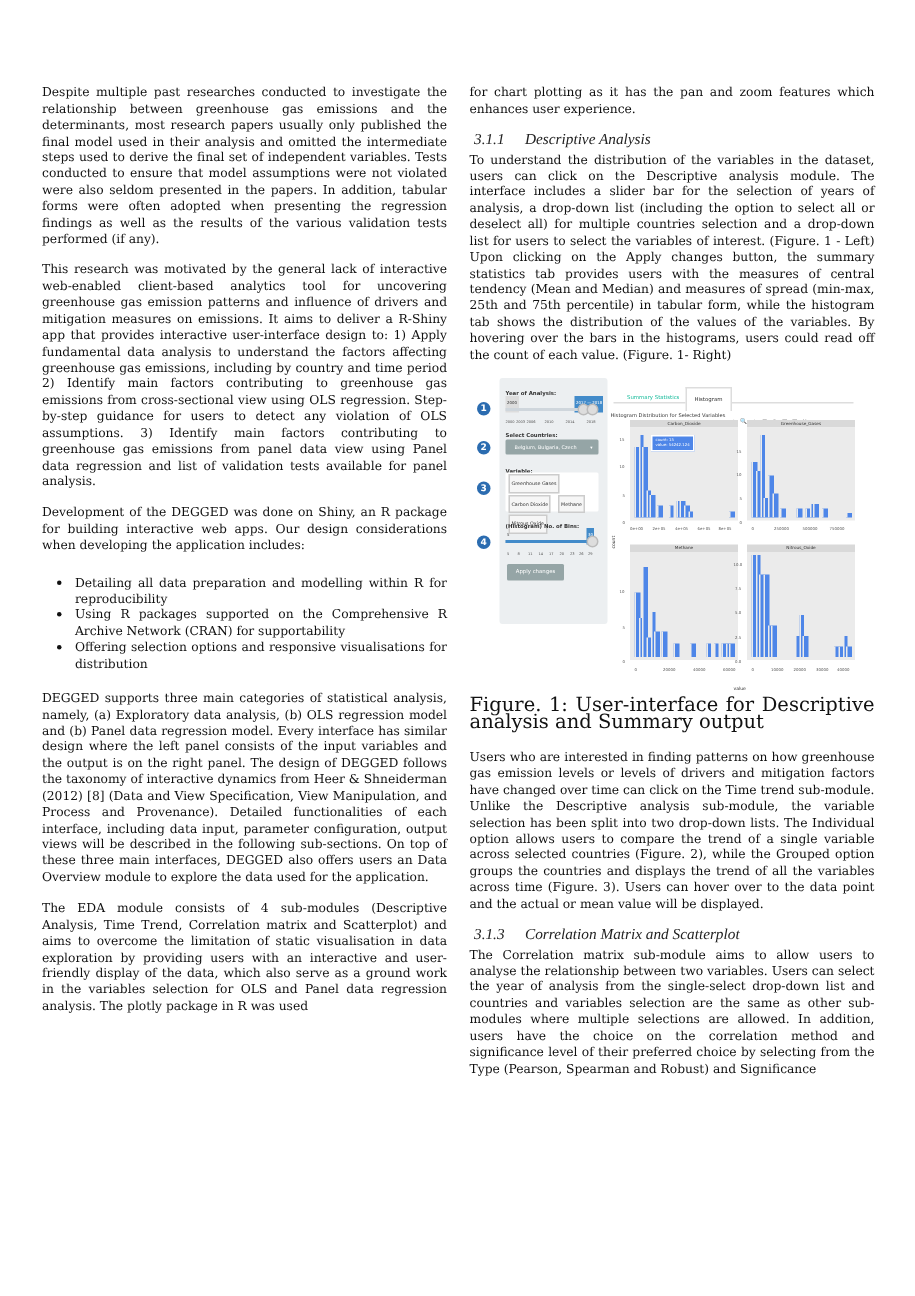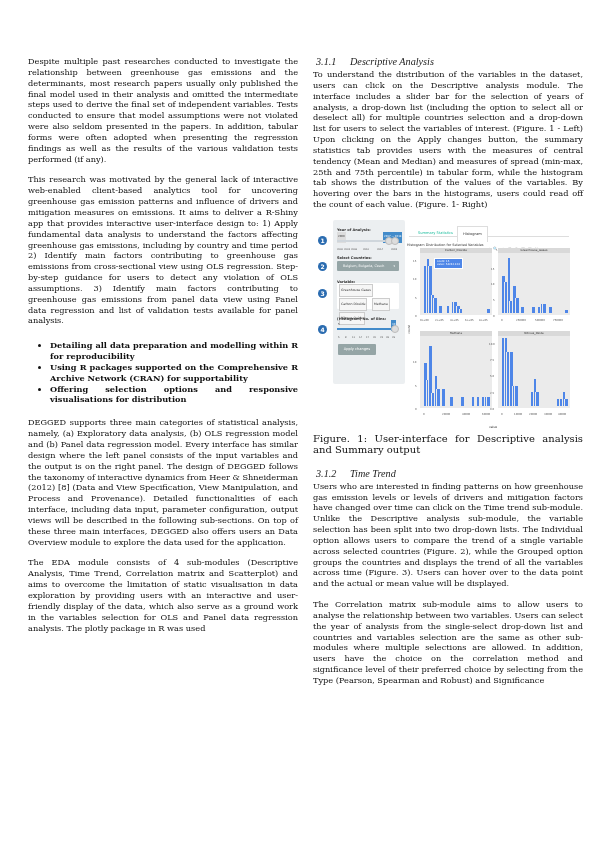--- a/index.html
+++ b/index.html
@@ -11,23 +11,23 @@
   .col-right { left: 313px; width: 270px; }
   p { margin: 0 0 10px 0; }
   h2 { font-family: "Liberation Serif", serif; font-size: 12.5px; font-weight: bold; margin: 6px 0 1px 0;
        line-height: 14px; color: #111; }
   h2 .num { display: inline-block; width: 22px; }
   h3 { font-family: "Liberation Serif", serif; font-size: 11.2px; font-weight: bold; margin: 5px 0 1px 0; line-height: 13px; }
   h3 .num { display: inline-block; width: 28px; }
   h4 { font-family: "Liberation Serif", serif; font-style: italic; font-weight: normal; font-size: 10.2px;
        margin: 0 0 1px 0; line-height: 12px; color: #222; }
   h4 .num { display: inline-block; width: 34px; padding-left: 3px; }
-  ul { margin: 14px 0 12px 0; padding-left: 22px; font-weight: bold; }
+  ul { margin: 14px 0 12px 0; padding-left: 22px; }
   li { margin: 0; }
-  .caption { font-size: 10px; line-height: 10.85px; margin-top: 6px; margin-bottom: 12px; }
+  .caption { font-size: 13px; line-height: 10.85px; margin-top: 6px; margin-bottom: 12px; }
 
   
   .figure { position: relative; width: 270px; height: 212px; margin: 6px 0 0 0; font-family: "DejaVu Sans", sans-serif; }
   .sidebar { position: absolute; left: 20px; top: 4px; width: 72px; height: 164px; background: #eceff1; border-radius: 2px; }
   .sb-label { position: absolute; left: 4px; font-size: 3.6px; font-weight: bold; color: #333; }
   .badge { position: absolute; left: -15px; width: 9px; height: 9px; border-radius: 50%; background: #2b6cb0;
            color: #fff; font-size: 6px; line-height: 9px; text-align: center; font-weight: bold; }
   .slider-track { position: absolute; left: 4px; width: 60px; height: 2px; background: #cfd6dc; }
   .slider-fill { position: absolute; height: 2px; background: #428bca; }
   .knob { position: absolute; width: 6px; height: 6px; border-radius: 50%; background: #ddd; border: 0.5px solid #bbb; }
@@ -54,30 +54,32 @@
   .axis-title { position: absolute; font-size: 3px; color: #333; }
   .tooltip { position: absolute; background: #4e86e8; color: #fff; font-size: 2.6px; padding: 1px 2px; border: 0.3px solid #fff; line-height: 3.5px; }
   .toolbar-icons { position: absolute; left: 175px; top: 28px; font-size: 3.8px; color: #999; letter-spacing: 1px; }
 </style>
 </head>
 <body>
 
 <div class="col col-left">
   <p>Despite multiple past researches conducted to investigate the relationship between greenhouse gas emissions and the determinants, most research papers usually only published the final model used in their analysis and omitted the intermediate steps used to derive the final set of independent variables. Tests conducted to ensure that model assumptions were not violated were also seldom presented in the papers. In addition, tabular forms were often adopted when presenting the regression findings as well as the results of the various validation tests performed (if any).</p>
   <p>This research was motivated by the general lack of interactive web-enabled client-based analytics tool for uncovering greenhouse gas emission patterns and influence of drivers and mitigation measures on emissions. It aims to deliver a R-Shiny app that provides interactive user-interface design to: 1) Apply fundamental data analysis to understand the factors affecting greenhouse gas emissions, including by country and time period 2) Identify main factors contributing to greenhouse gas emissions from cross-sectional view using OLS regression. Step-by-step guidance for users to detect any violation of OLS assumptions. 3) Identify main factors contributing to greenhouse gas emissions from panel data view using Panel data regression and list of validation tests available for panel analysis.</p>
+  <p>Development of the DEGGED was done on Shiny, an R package for building interactive web apps. Our design considerations when developing the application includes:</p>
   <ul>
     <li>Detailing all data preparation and modelling within R for reproducibility</li>
     <li>Using R packages supported on the Comprehensive R Archive Network (CRAN) for supportability</li>
     <li>Offering selection options and responsive visualisations for distribution</li>
   </ul>
   <p>DEGGED supports three main categories of statistical analysis, namely, (a) Exploratory data analysis, (b) OLS regression model and (b) Panel data regression model. Every interface has similar design where the left panel consists of the input variables and the output is on the right panel. The design of DEGGED follows the taxonomy of interactive dynamics from Heer &amp; Shneiderman (2012) [8] (Data and View Specification, View Manipulation, and Process and Provenance). Detailed functionalities of each interface, including data input, parameter configuration, output views will be described in the following sub-sections. On top of these three main interfaces, DEGGED also offers users an Data Overview module to explore the data used for the application.</p>
   <p>The EDA module consists of 4 sub-modules (Descriptive Analysis, Time Trend, Correlation matrix and Scatterplot) and aims to overcome the limitation of static visualisation in data exploration by providing users with an interactive and user-friendly display of the data, which also serve as a ground work in the variables selection for OLS and Panel data regression analysis. The plotly package in R was used</p>
 </div>
 
 <div class="col col-right">
+  <p>for chart plotting as it has the pan and zoom features which enhances user experience.</p>
   <h4><span class="num">3.1.1</span><span>Descriptive Analysis</span></h4>
   <p style="margin-bottom:2px;">To understand the distribution of the variables in the dataset, users can click on the Descriptive analysis module. The interface includes a slider bar for the selection of years of analysis, a drop-down list (including the option to select all or deselect all) for multiple countries selection and a drop-down list for users to select the variables of interest. (Figure. 1 - Left) Upon clicking on the Apply changes button, the summary statistics tab provides users with the measures of central tendency (Mean and Median) and measures of spread (min-max, 25th and 75th percentile) in tabular form, while the histogram tab shows the distribution of the values of the variables. By hovering over the bars in the histograms, users could read off the count of each value. (Figure. 1- Right)</p>
 
   <div class="figure">
     <div class="sidebar">
 
       <span class="sb-label" style="top:5px;">Year of Analysis:</span>
       <span class="badge" style="top:16px;">1</span>
       <span class="min-pill" style="left:4px;top:12px;">2000</span>
       <span class="range-pill" style="left:50px;top:12px;">2017 — 2018</span>
@@ -250,16 +252,16 @@
       <span class="xlab" style="left:3px;top:79px;">0</span>
       <span class="xlab" style="left:16px;top:79px;">10000</span>
       <span class="xlab" style="left:31px;top:79px;">20000</span>
       <span class="xlab" style="left:46px;top:79px;">30000</span>
       <span class="xlab" style="left:60px;top:79px;">40000</span>
     </div>
   </div>
 
   <p class="caption">Figure. 1: User-interface for Descriptive analysis and Summary output</p>
 
-  <h4><span class="num">3.1.2</span><span>Time Trend</span></h4>
   <p>Users who are interested in finding patterns on how greenhouse gas emission levels or levels of drivers and mitigation factors have changed over time can click on the Time trend sub-module. Unlike the Descriptive analysis sub-module, the variable selection has been split into two drop-down lists. The Individual option allows users to compare the trend of a single variable across selected countries (Figure. 2), while the Grouped option groups the countries and displays the trend of all the variables across time (Figure. 3). Users can hover over to the data point and the actual or mean value will be displayed.</p>
+  <h4><span class="num">3.1.3</span><span>Correlation Matrix and Scatterplot</span></h4>
   <p>The Correlation matrix sub-module aims to allow users to analyse the relationship between two variables. Users can select the year of analysis from the single-select drop-down list and countries and variables selection are the same as other sub-modules where multiple selections are allowed. In addition, users have the choice on the correlation method and significance level of their preferred choice by selecting from the Type (Pearson, Spearman and Robust) and Significance</p>
 </div>
 
 </body></html>

